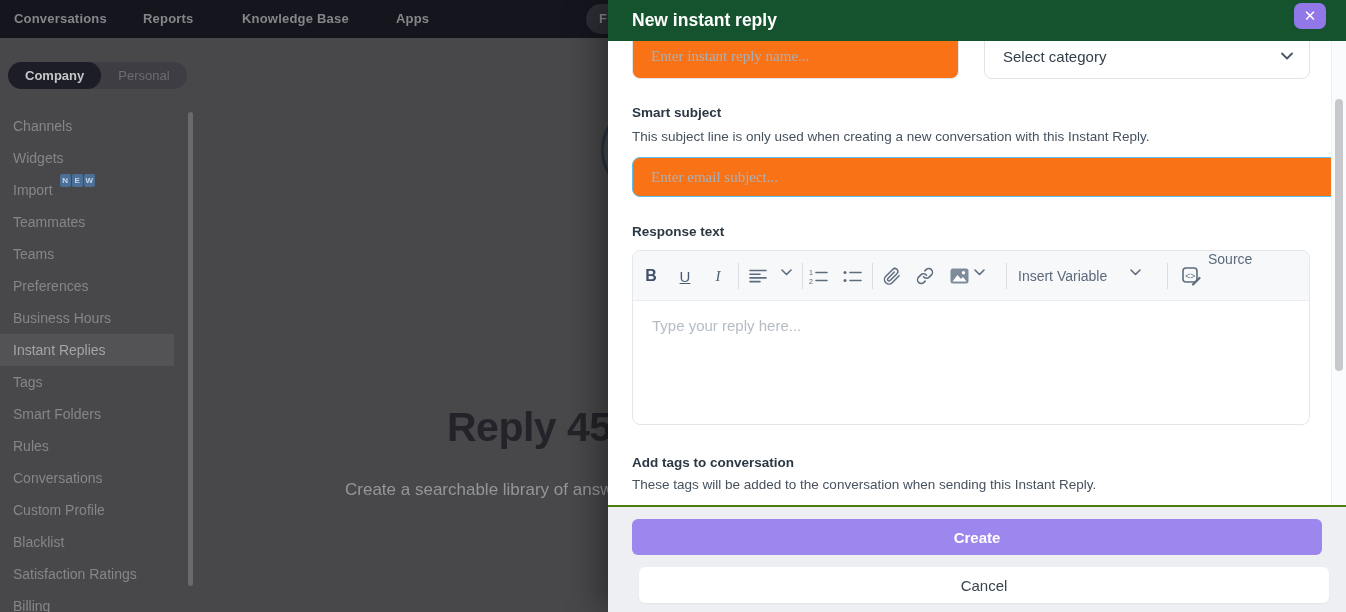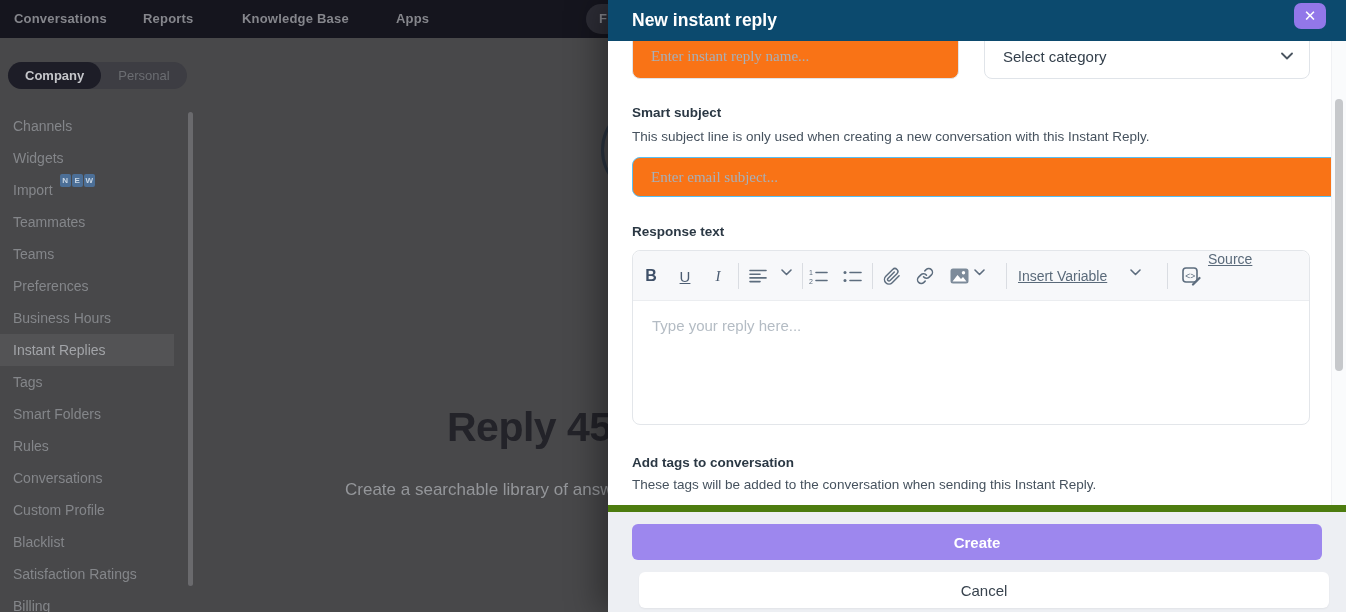--- a/index.html
+++ b/index.html
@@ -29,21 +29,21 @@
   .side-scroll { position:absolute; left:188px; top:2px; width:5px; height:474px; border-radius:3px; background:#6a6a6d; }
 
   
   .bg-heading { position:absolute; left:447px; top:404px; font-size:41px; font-weight:800; color:#232329; letter-spacing:-.5px; }
   .bg-sub { position:absolute; left:345px; top:480px; font-size:17px; color:#94969a; }
   .bg-circle { position:absolute; left:601px; top:103px; width:94px; height:94px; border:3px solid #2b3440; border-radius:50%; }
 
   
   .modal { position:absolute; left:608px; top:0; width:738px; height:612px; background:#ffffff;
            box-shadow:-10px 0 30px rgba(0,0,0,.35); }
-  .m-header { position:absolute; left:0; top:0; width:738px; height:41px; background:#0c4a6e; z-index:5; }
+  .m-header { position:absolute; left:0; top:0; width:738px; height:41px; background:#14532d; z-index:5; }
   .m-title { position:absolute; left:24px; top:0; line-height:41px; font-size:17.5px; font-weight:800; color:#ffffff; }
   .m-close { position:absolute; right:20px; top:3px; width:32px; height:26px; border-radius:7px; background:#9277e9;
              color:#ffffff; font-size:15px; line-height:26px; text-align:center; cursor:pointer;
              font-family:"DejaVu Sans", sans-serif; }
 
   .inp { position:absolute; height:46px; border:1px solid #e0e4e9; border-radius:8px; background:#f97316;
          font-size:15px; padding:0 18px; color:#333f4b; outline:none; font-family:Liberation Serif, serif; }
   .inp::placeholder { color:#a7b0ba; opacity:1; }
   .name-inp { left:24px; top:33px; width:327px; z-index:1; }
   .cat-select { position:absolute; left:376px; top:33px; width:326px; height:46px; border:1px solid #e0e4e9;
@@ -55,32 +55,32 @@
   .desc { position:absolute; left:24px; font-size:13.5px; color:#46525e; }
 
   .email-inp { left:24px; top:157px; width:810px; height:40px; border:1.5px solid #58bff2; }
 
   .editor { position:absolute; left:24px; top:250px; width:678px; height:175px; border:1px solid #e3e6ea; border-radius:8px; }
   .ed-toolbar { position:absolute; left:0; top:0; width:676px; height:50px; background:#f7f8fa;
                 border-bottom:1px solid #ebedf0; border-radius:8px 8px 0 0; }
   .tb { position:absolute; top:11px; width:28px; height:28px; display:flex; align-items:center; justify-content:center;
         cursor:pointer; color:#4c5d72; }
   .tb-divider { position:absolute; top:12px; width:1px; height:26px; background:#dadde2; }
-  .tb-text { position:absolute; top:0; height:50px; line-height:50px; font-size:14px; color:#5a6a7a; cursor:pointer;text-decoration:underline; }
+  .tb-text { position:absolute; top:0; height:50px; line-height:50px; font-size:14px; color:#5a6a7a; cursor:pointer; }
   .tb-chev { position:absolute; top:18px; cursor:pointer; }
   .ed-body { position:absolute; left:0; top:50px; width:676px; height:123px; }
   .ed-body textarea { width:100%; height:100%; border:none; outline:none; resize:none; padding:16px 19px;
                       font-size:15px; font-family:"Liberation Sans", sans-serif; color:#333f4b; background:transparent; }
   .ed-body textarea::placeholder { color:#b4bcc4; opacity:1; }
   .src-group { position:absolute; left:549px; top:0; height:50px; display:flex; align-items:center; gap:7px; cursor:pointer; }
 
   .m-scroll-track { position:absolute; right:0; top:41px; width:15px; height:464px; background:#fafbfc; border-left:1px solid #f0f1f4; }
   .m-scroll-thumb { position:absolute; right:3px; top:58px; width:8px; height:272px; border-radius:4px; background:#c6c8cb; }
 
-  .m-footer { position:absolute; left:0; top:505px; width:738px; height:107px; background:#edeff3; border-top:7px solid #4d7c0f; }
+  .m-footer { position:absolute; left:0; top:505px; width:738px; height:107px; background:#edeff3; border-top:2px solid #4d7c0f; }
   .btn { position:absolute; left:24px; width:690px; height:36px; border:none; border-radius:6px; font-size:15px;
          cursor:pointer; font-family:"Liberation Sans", sans-serif; }
   .btn-create { top:12px; background:#9d87ee; color:#ffffff; font-weight:700; }
   .btn-cancel { top:60px; background:#ffffff; color:#38434e; box-shadow:0 1px 2px rgba(0,0,0,.05);margin-left:7px; }
 
   svg { display:block; }
 </style>
 </head>
 <body>
 

